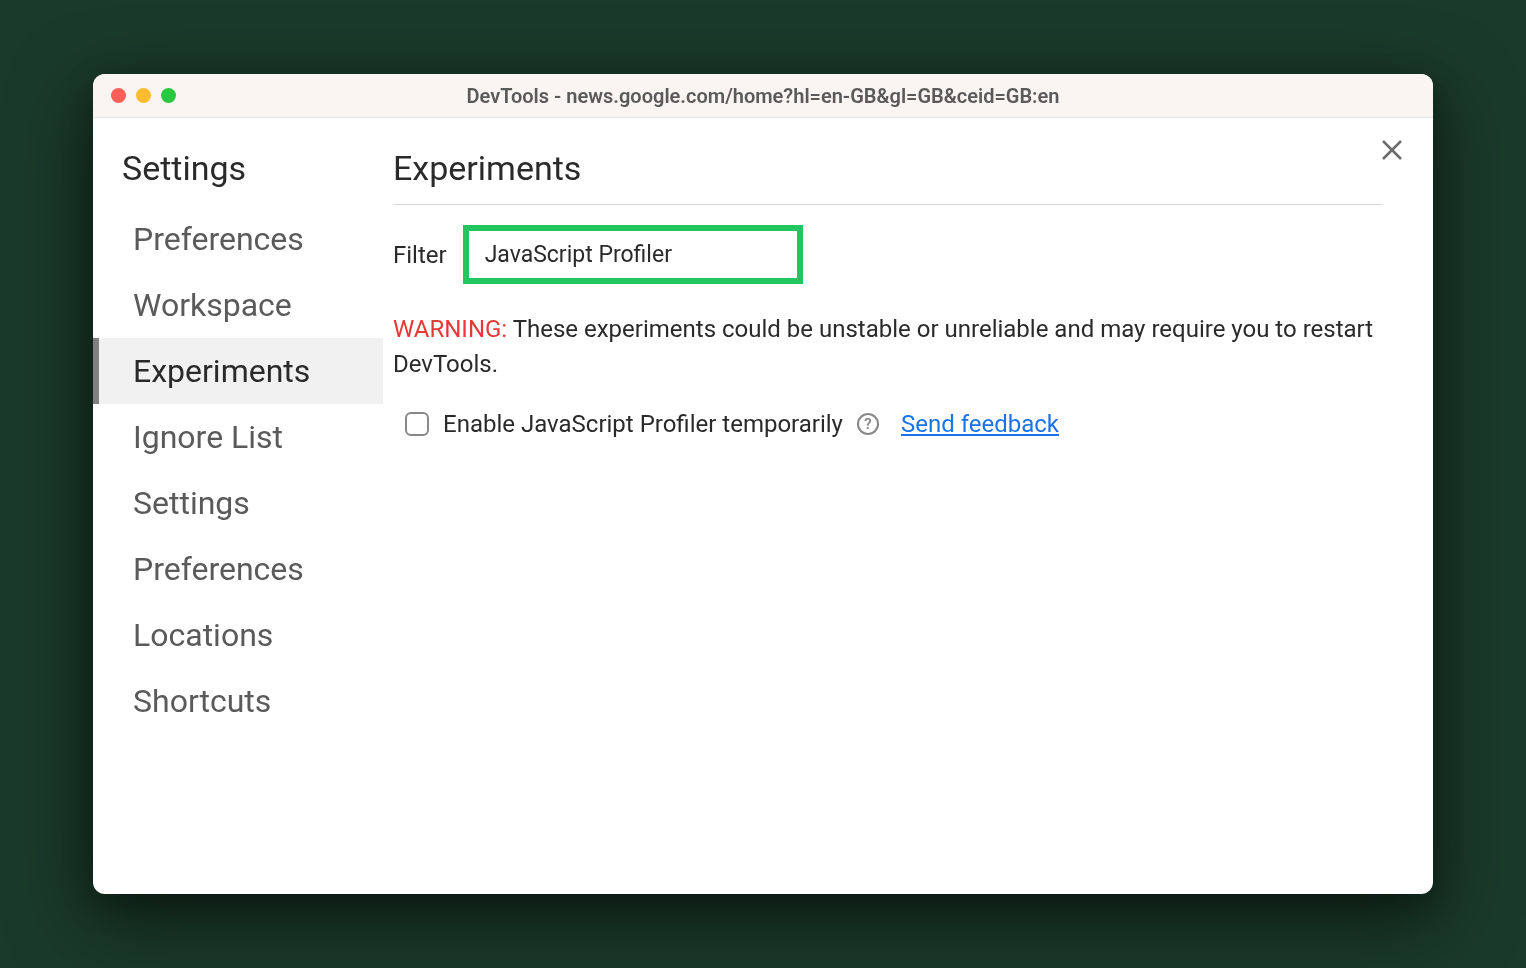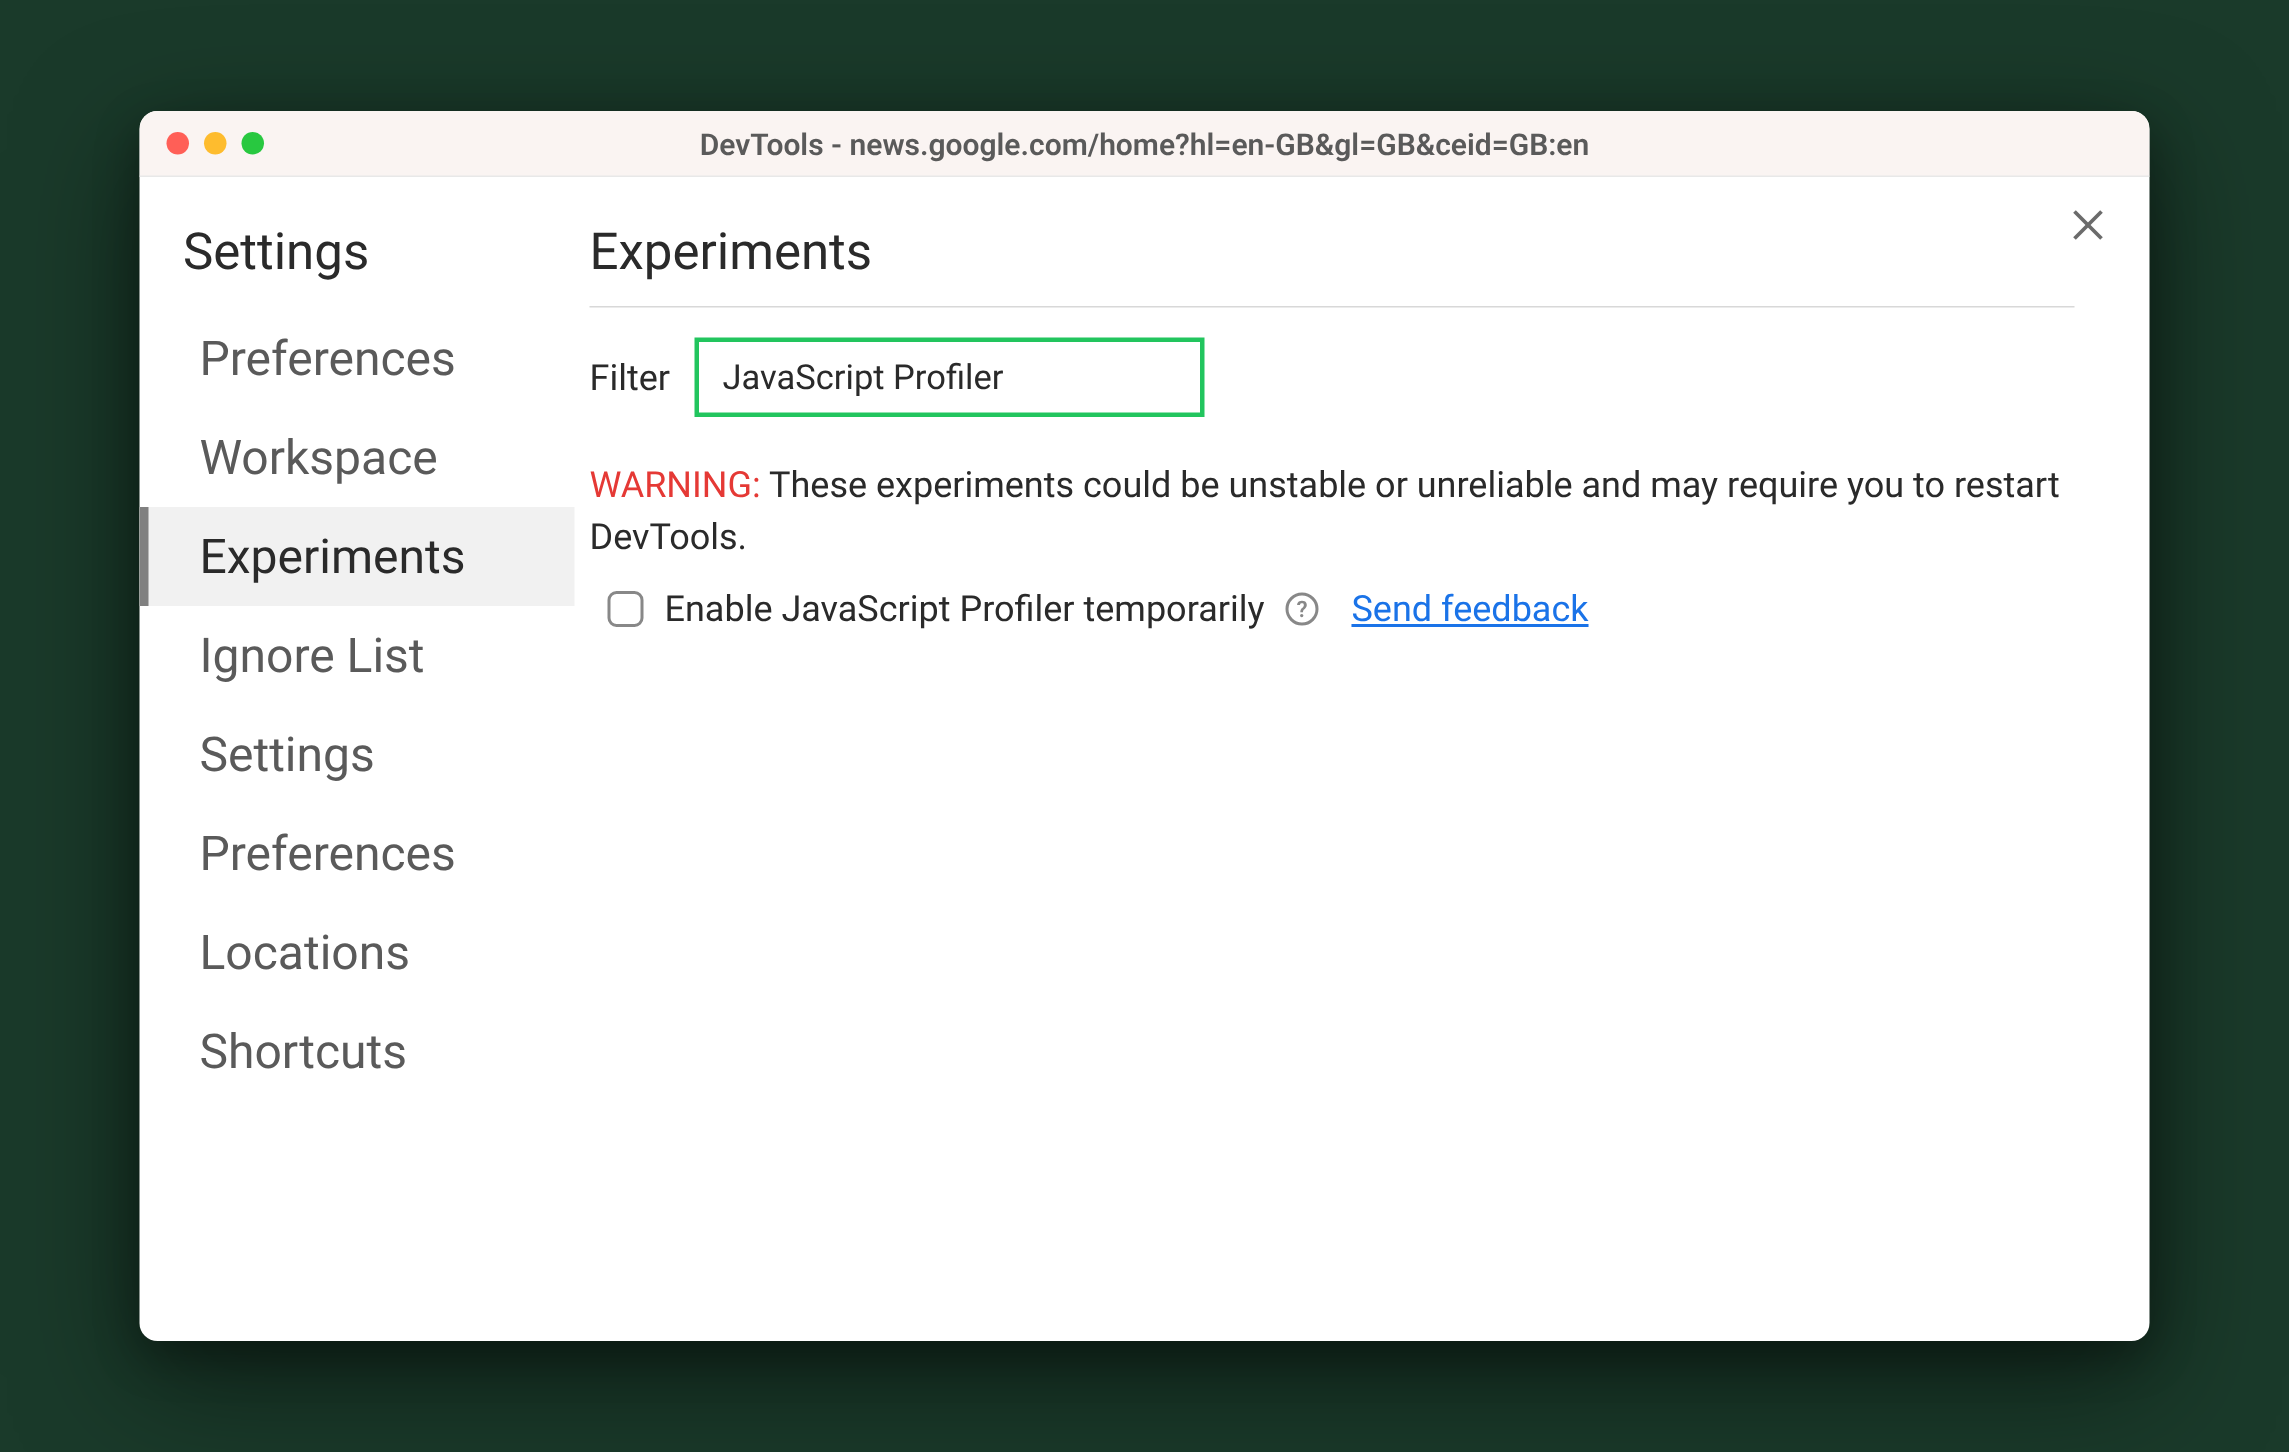--- a/index.html
+++ b/index.html
@@ -141,31 +141,31 @@
     }
     
     .filter-label {
       font-size: 24px;
       color: #2a2a2a;
     }
     
     .filter-input {
       font-size: 23px;
       padding: 10px 16px;
-      border: 3px solid #22c55e;
+      border: 6px solid #22c55e;
       width: 340px;
       font-family: inherit;
       color: #2a2a2a;
     }
     
     .warning-block {
       font-size: 24px;
       color: #2a2a2a;
       line-height: 1.45;
-      margin-bottom: 16px;
+      margin-bottom: 28px;
     }
     
     .warning-prefix {
       color: #e53935;
       font-weight: 400;
     }
     
     .experiment-row {
       display: flex;
       align-items: center;

